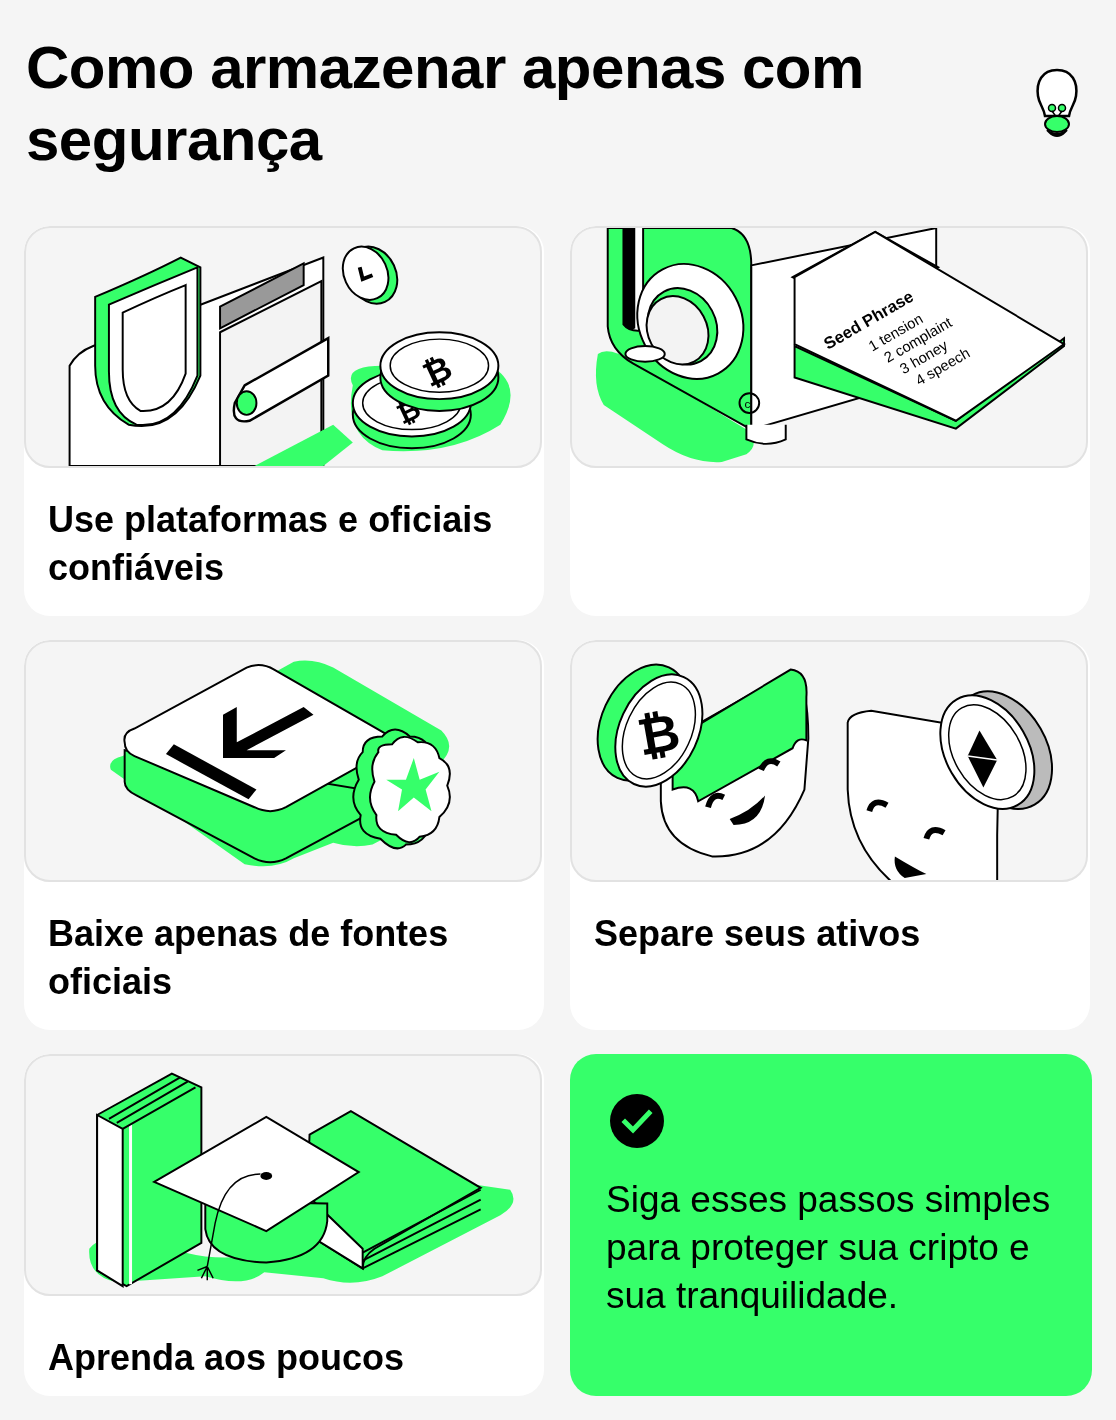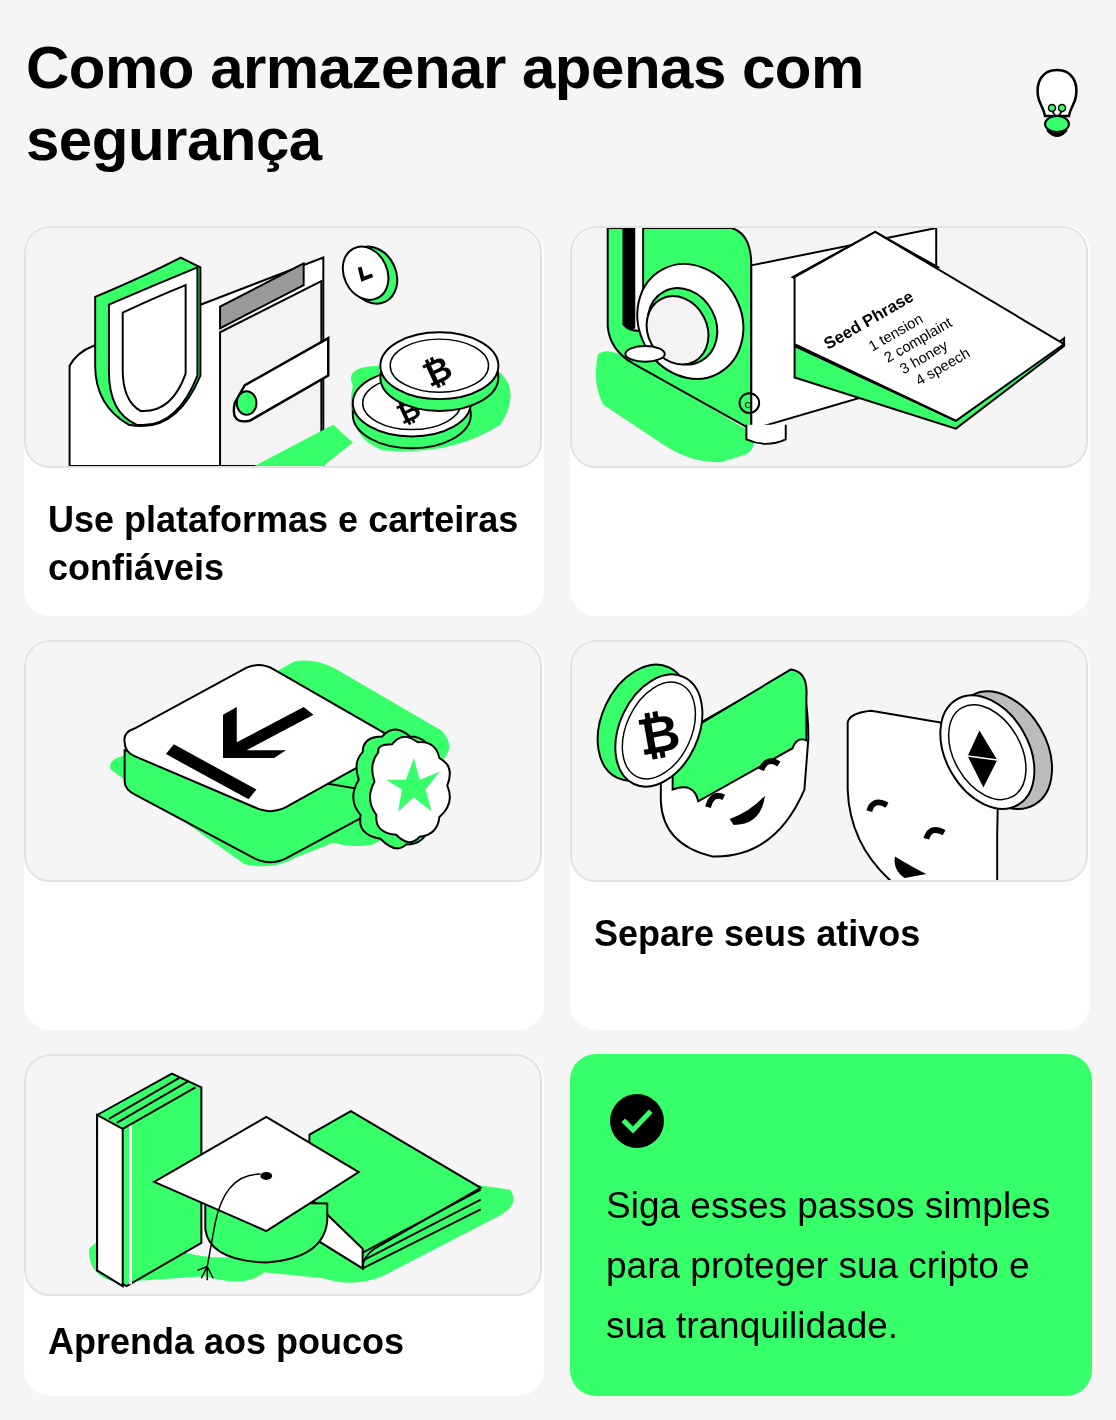--- a/index.html
+++ b/index.html
@@ -37,21 +37,21 @@
     position:absolute; left:570px; top:1054px; width:522px; height:342px;
     background:#36ff6a; border-radius:26px;
   }
   .check {
     position:absolute; left:40px; top:40px; width:54px; height:54px;
     background:#000; border-radius:50%;
   }
   .check svg { position:absolute; left:0; top:0; }
   .note {
     position:absolute; left:36px; top:122px; right:24px;
-    font-size:37px; line-height:60px; font-weight:normal; margin:0;
+    font-size:37px; line-height:48px; font-weight:normal; margin:0;
   }
 </style>
 </head>
 <body>
 
 <h1 class="title">Como armazenar apenas com segurança</h1>
 
 <div class="bulb">
   <svg width="54" height="74" viewBox="0 0 54 74">
     <path d="M27 4 C12 4 6 16 8 30 C9 38 14 42 15 50 L39 50 C40 42 45 38 46 30 C48 16 42 4 27 4 Z" fill="#fff" stroke="#000" stroke-width="2.5"></path>
@@ -88,21 +88,21 @@
       <ellipse cx="390" cy="190" rx="60" ry="34" fill="#36ff6a" stroke="#000" stroke-width="2"></ellipse>
       <ellipse cx="390" cy="178" rx="60" ry="34" fill="#fff" stroke="#000" stroke-width="2"></ellipse>
       <ellipse cx="390" cy="178" rx="50" ry="27" fill="#fff" stroke="#000" stroke-width="1.5"></ellipse>
       <text x="372" y="194" font-size="28" font-weight="bold" font-family="Liberation Sans, sans-serif" transform="rotate(-25 390 178)">₿</text>
       <ellipse cx="418" cy="152" rx="60" ry="34" fill="#36ff6a" stroke="#000" stroke-width="2"></ellipse>
       <ellipse cx="418" cy="140" rx="60" ry="34" fill="#fff" stroke="#000" stroke-width="2"></ellipse>
       <ellipse cx="418" cy="140" rx="50" ry="27" fill="#fff" stroke="#000" stroke-width="1.5"></ellipse>
       <text x="400" y="156" font-size="34" font-weight="bold" font-family="Liberation Sans, sans-serif" transform="rotate(-25 418 140)">₿</text>
     </svg>
   </div>
-  <p class="label">Use plataformas e carteiras confiáveis</p>
+  <p class="label">Use plataformas e oficiais confiáveis</p>
 </div>
 
 <div class="card c2">
   <div class="illus">
     <svg viewBox="0 0 518 242">
       <path d="M24 128 Q34 120 60 135 L175 205 Q190 220 175 230 L150 238 Q120 240 90 220 L30 180 Q18 160 24 128 Z" fill="#36ff6a"></path>
 
       <path d="M34 0 L160 0 Q180 6 180 38 L180 205 L60 138 Q36 124 34 100 Z" fill="#36ff6a" stroke="#000" stroke-width="2"></path>
       <path d="M180 38 L368 0 L368 150 L180 205 Z" fill="#fff" stroke="#000" stroke-width="2"></path>
       <path d="M50 0 L50 98 Q56 106 70 104 L70 0" fill="#fff" stroke="#000" stroke-width="2"></path>
@@ -138,20 +138,21 @@
       <path d="M98 110 L98 142 Q98 150 110 156 L230 220 Q246 228 262 220 L340 178 L340 150 Z" fill="#36ff6a" stroke="#000" stroke-width="2"></path>
       <path d="M98 102 Q96 92 108 88 L222 26 Q236 20 250 28 L368 96 Q378 104 366 110 L262 168 Q246 176 230 168 L108 116 Q98 112 98 102 Z" fill="#fff" stroke="#000" stroke-width="2"></path>
       <path d="M140 114 L224 160 L232 150 L148 104 Z" fill="#000"></path>
       <path d="M198 74 L212 66 L212 102 L280 66 L290 74 L222 110 L262 110 L250 118 L198 118 Z" fill="#000"></path>
 
       <path d="M340 112 Q330 122 336 140 Q324 160 338 176 Q334 196 358 200 Q374 216 384 206 Q404 206 408 186 Q426 170 418 150 Q428 128 410 118 Q408 96 388 96 Q372 82 360 96 Q340 96 340 112 Z" fill="#36ff6a" stroke="#000" stroke-width="2"></path>
       <path d="M356 112 Q346 124 352 142 Q342 160 354 176 Q352 194 374 196 Q388 210 398 198 Q416 196 418 178 Q434 164 426 146 Q434 126 418 118 Q414 100 396 102 Q380 90 370 104 Q354 104 356 112 Z" fill="#fff" stroke="#000" stroke-width="2"></path>
       <path d="M392 118 L398 140 L418 132 L404 150 L410 172 L392 158 L376 172 L380 150 L364 140 L384 140 Z" fill="#36ff6a"></path>
     </svg>
   </div>
+  <p class="label">Baixe apenas de fontes oficiais</p>
 </div>
 
 <div class="card c4">
   <div class="illus">
     <svg viewBox="0 0 518 242">
 
       <path d="M88 140 L88 162 Q90 206 140 218 Q204 220 234 150 L238 98 Q238 40 220 30 L100 98 Z" fill="#fff" stroke="#000" stroke-width="2"></path>
       <path d="M100 100 L220 28 Q238 30 236 56 L236 100 Q226 96 222 108 L126 162 Q122 142 100 150 Z" fill="#36ff6a" stroke="#000" stroke-width="2"></path>
       <path d="M136 168 Q140 152 152 158" stroke="#000" stroke-width="6" fill="none"></path>
       <path d="M190 130 Q196 116 208 124" stroke="#000" stroke-width="6" fill="none"></path>
@@ -191,21 +192,21 @@
       <path d="M282 140 L282 180 L340 216 L340 196 Z" fill="#fff" stroke="#000" stroke-width="2"></path>
       <path d="M340 200 L460 136 M340 208 L460 146 M340 216 L460 156" stroke="#000" stroke-width="2"></path>
 
       <path d="M180 148 L180 176 Q184 208 242 210 Q300 206 304 168 L304 150 Z" fill="#36ff6a" stroke="#000" stroke-width="2"></path>
       <path d="M128 128 L242 62 L336 118 L242 178 Z" fill="#fff" stroke="#000" stroke-width="2"></path>
       <ellipse cx="242" cy="122" rx="6" ry="4" fill="#000"></ellipse>
       <path d="M236 120 Q200 120 190 170 L182 214" stroke="#000" stroke-width="1.5" fill="none"></path>
       <path d="M182 214 L176 226 M182 214 L182 228 M182 214 L188 226 M182 214 L172 218" stroke="#000" stroke-width="1.5"></path>
     </svg>
   </div>
-  <p class="label" style="top:264px">Aprenda aos poucos</p>
+  <p class="label" style="top:280px">Aprenda aos poucos</p>
 </div>
 
 <div class="c6">
   <div class="check">
     <svg width="54" height="54" viewBox="0 0 54 54">
       <path d="M15 28 L23 36 L39 19" stroke="#36ff6a" stroke-width="5" fill="none" stroke-linecap="square"></path>
     </svg>
   </div>
   <p class="note">Siga esses passos simples para proteger sua cripto e sua tranquilidade.</p>
 </div>

